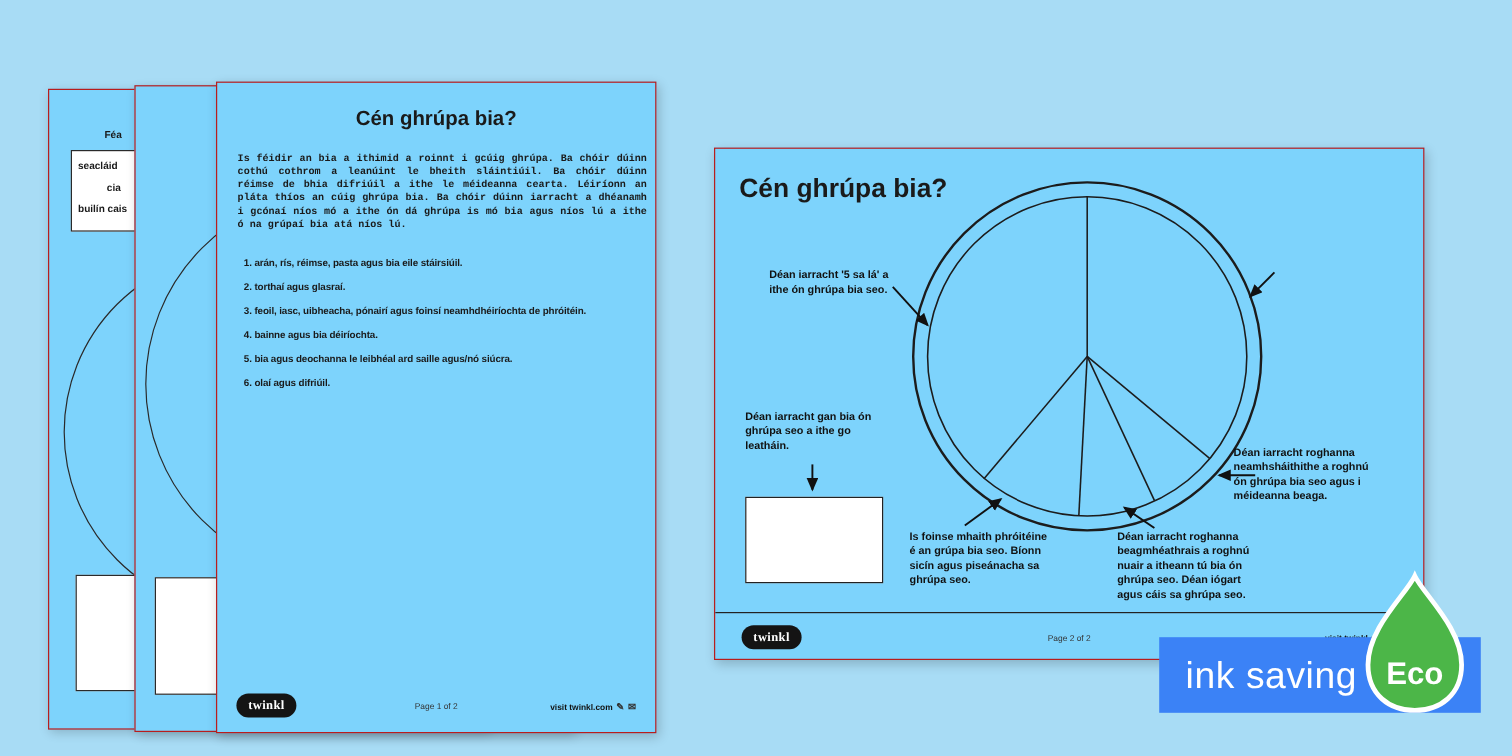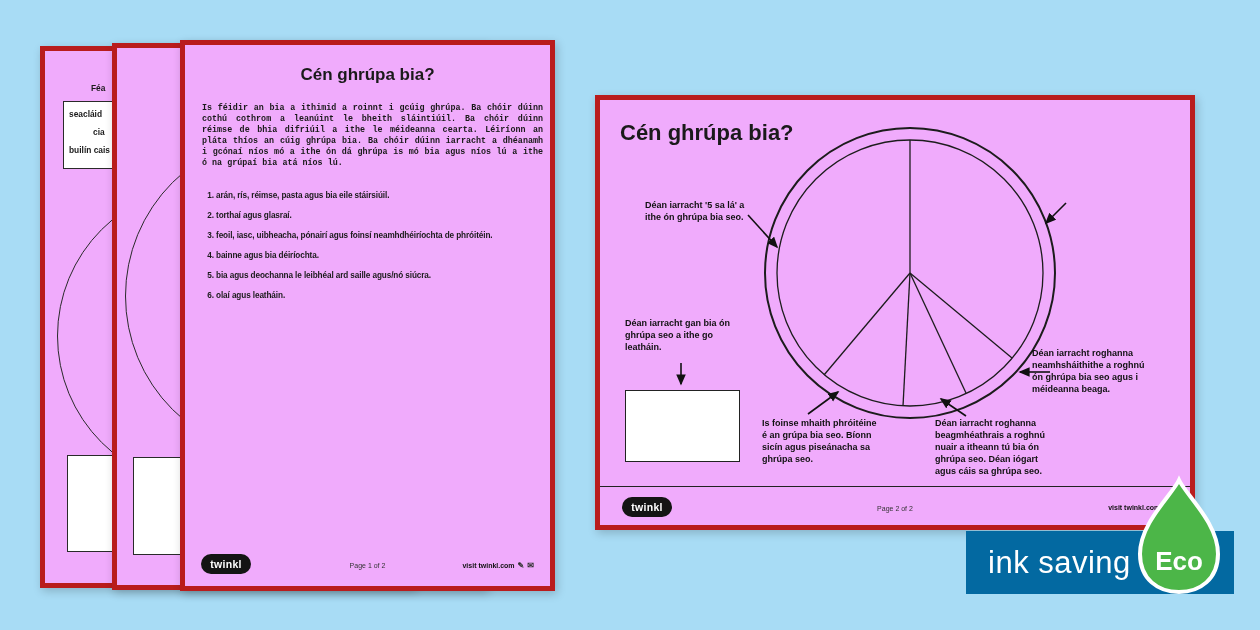--- a/index.html
+++ b/index.html
@@ -1,55 +1,55 @@
 <!DOCTYPE html>
 <html><head>
 <meta charset="utf-8">
 <style>
   html,body{margin:0;padding:0;}
   body{font-family:"Liberation Sans",sans-serif;}
   #canvas{position:relative;width:1260px;height:630px;background:#a8dcf5;overflow:hidden;}
 
-  .page{position:absolute;background:#f0abfc;border:5px solid #b91c1c;
-        box-shadow:2px 3px 9px rgba(0,0,0,0.20);overflow:hidden;color:#1a1a1a;}
+  .page{position:absolute;background:#7dd3fc;border:1px solid #b91c1c;
+        box-shadow:2px 3px 9px rgba(0,0,0,0.20);overflow:hidden;color:#1a1a1a;margin-top:28px;}
 
   
   .frag-text{position:absolute;font-size:8.4px;font-weight:600;white-space:nowrap;color:#1a1a1a;}
   .frag-box{position:absolute;border:1.3px solid #2a2a2a;background:#fff;}
   .frag-circle{position:absolute;border:1.5px solid #2a2a2a;border-radius:50%;}
 
   
   .p1-title{position:absolute;left:0;right:0;top:20px;text-align:center;
             font-size:17px;font-weight:bold;}
   .p1-intro{position:absolute;left:17px;right:7px;top:58px;font-size:8.4px;
             font-weight:600;line-height:1.32;text-align:justify;font-family:Liberation Mono, monospace;}
   .p1-instruction{position:absolute;left:17px;right:17px;top:129px;
             font-size:8.4px;font-weight:bold;}
   .p1-list{position:absolute;left:17px;right:8px;top:146px;margin:0;
             padding:0 0 0 14px;font-size:8.2px;font-weight:600;letter-spacing:-0.1px;}
   .p1-list li{margin:0 0 11px 0;white-space:nowrap;}
 
   .footer-logo{position:absolute;width:50px;height:20px;background:#141414;
             border-radius:11px;color:#fff;font-size:10.5px;font-weight:bold;
-            display:flex;align-items:center;justify-content:center;letter-spacing:0.3px;}
+            display:flex;align-items:center;justify-content:center;letter-spacing:0.3px;font-family:Liberation Serif, serif;}
   .footer-page{position:absolute;left:0;right:0;text-align:center;font-size:7px;color:#333;}
   .footer-visit{position:absolute;font-size:7px;font-weight:bold;color:#111;white-space:nowrap;}
   .footer-visit .icons{color:#333;font-size:8px;margin-left:3px;}
 
   
   .p2-title{position:absolute;left:20px;top:20px;font-size:22px;font-weight:bold;}
   .annotation{position:absolute;font-size:9px;font-weight:bold;line-height:1.32;color:#111;}
   .treats-box{position:absolute;left:25px;top:290px;width:113px;height:70px;
             border:1.5px solid #222;background:#fff;}
   .footer-rule{position:absolute;left:0;right:0;top:386px;border-top:1.3px solid #222;}
   .plate-svg{position:absolute;left:0;top:0;}
 
   
   .eco-banner{position:absolute;left:966px;top:531px;width:268px;height:63px;
-            background:#0369a1;display:flex;align-items:center;z-index:10;}
+            background:#3b82f6;display:flex;align-items:center;z-index:10;}
   .eco-banner span{color:#ffffff;font-size:31px;margin-left:22px;letter-spacing:0.5px;}
   .eco-leaf{position:absolute;left:1133px;top:475px;z-index:11;}
 </style>
 </head>
 <body>
 
 <div id="canvas">
 
   <div class="page" style="left:40px;top:46px;width:365px;height:532px;z-index:1;">
     <div class="frag-text" style="left:46px;top:32px;">Féa</div>
@@ -68,21 +68,21 @@
 
   <div class="page" style="left:180px;top:40px;width:365px;height:541px;z-index:3;">
     <div class="p1-title">Cén ghrúpa bia?</div>
     <div class="p1-intro">Is féidir an bia a ithimid a roinnt i gcúig ghrúpa. Ba chóir dúinn cothú cothrom a leanúint le bheith sláintiúil. Ba chóir dúinn réimse de bhia difriúil a ithe le méideanna cearta. Léiríonn an pláta thíos an cúig ghrúpa bia. Ba chóir dúinn iarracht a dhéanamh i gcónaí níos mó a ithe ón dá ghrúpa is mó bia agus níos lú a ithe ó na grúpaí bia atá níos lú.</div>
     <ol class="p1-list">
       <li>arán, rís, réimse, pasta agus bia eile stáirsiúil.</li>
       <li>torthaí agus glasraí.</li>
       <li>feoil, iasc, uibheacha, pónairí agus foinsí neamhdhéiríochta de phróitéin.</li>
       <li>bainne agus bia déiríochta.</li>
       <li>bia agus deochanna le leibhéal ard saille agus/nó siúcra.</li>
-      <li>olaí agus leatháin.</li>
+      <li>olaí agus difriúil.</li>
     </ol>
     <div class="footer-logo" style="left:16px;bottom:12px;">twinkl</div>
     <div class="footer-page" style="bottom:17px;">Page 1 of 2</div>
     <div class="footer-visit" style="right:16px;bottom:16px;">
       <span>visit twinkl.com</span><span class="icons">✎</span><span class="icons">✉</span>
     </div>
   </div>
 
   <div class="page" style="left:595px;top:95px;width:590px;height:425px;z-index:2;">
     <div class="p2-title">Cén ghrúpa bia?</div>

